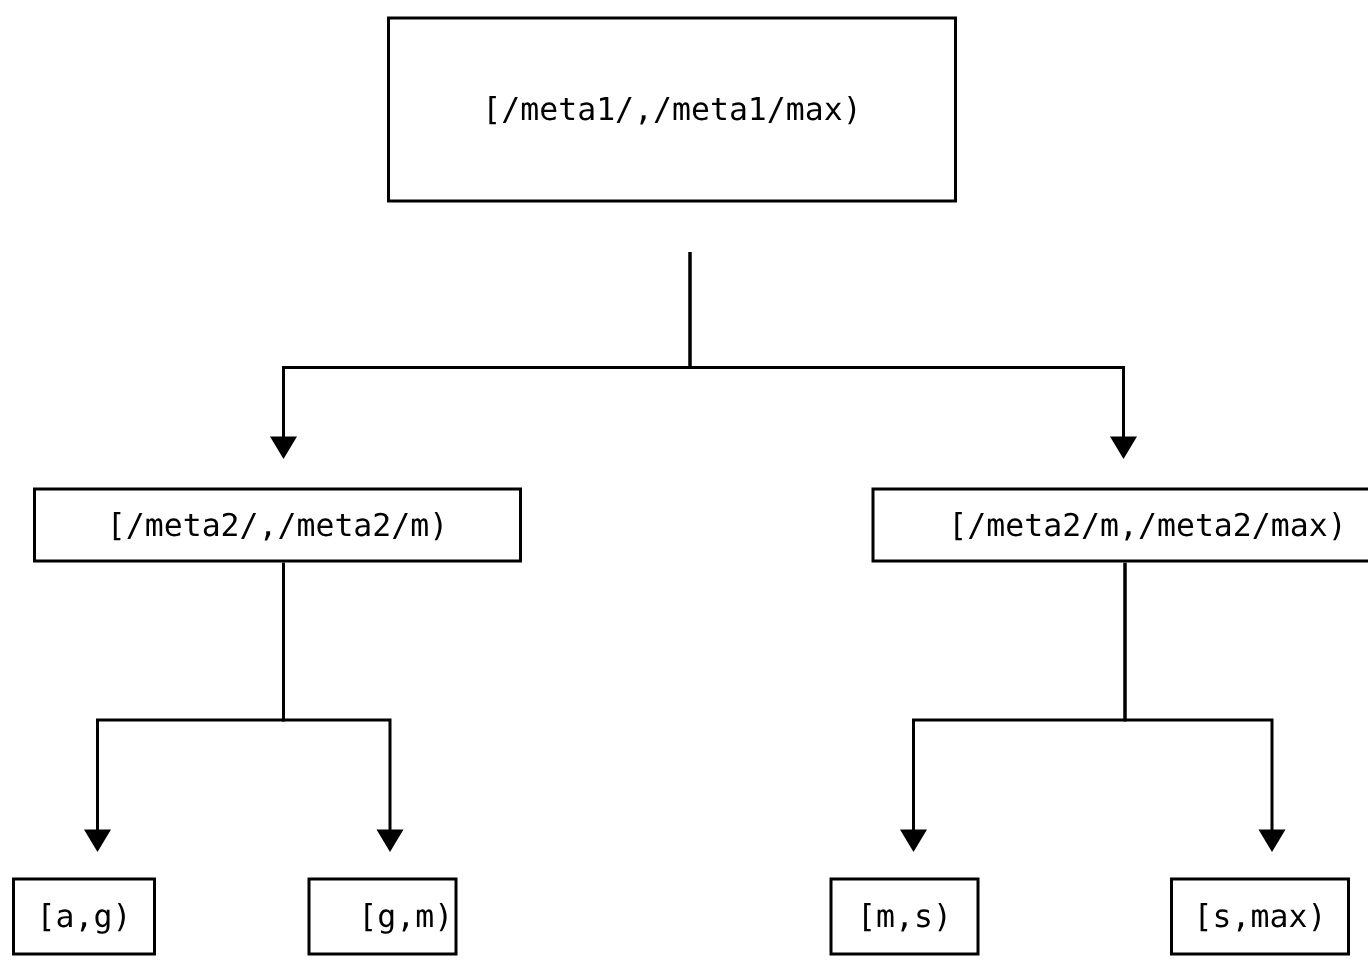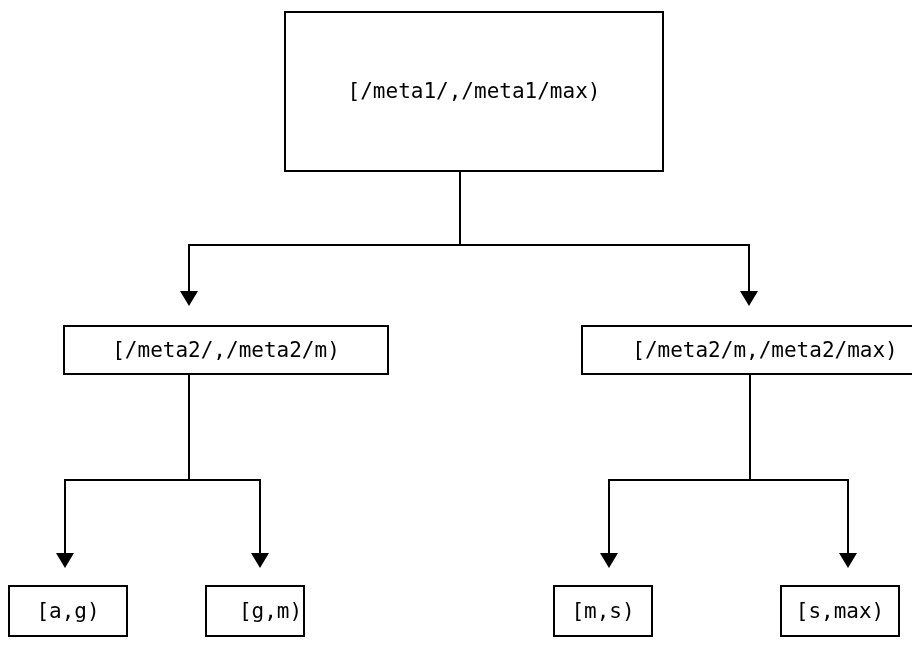--- a/index.html
+++ b/index.html
@@ -75,33 +75,33 @@
       <path d="M 750 375 L 750 480 L 609 480 L 609 554" fill="none" stroke="#000000" stroke-width="2"></path>
       <polygon points="600,553 618,553 609,568" fill="#000000"></polygon>
     </g>
 
     <g>
       <path d="M 750 375 L 750 480 L 848 480 L 848 554" fill="none" stroke="#000000" stroke-width="2"></path>
       <polygon points="839,553 857,553 848,568" fill="#000000"></polygon>
     </g>
   </svg>
 
-  <div class="node-box level-root" style="left:258px; top:11px; width:380px; height:161px;margin-left:26px;">
+  <div class="node-box level-root" style="left:258px; top:11px; width:380px; height:124px;">
     <span class="node-label">[/meta1/,/meta1/max)</span>
   </div>
 
-  <div class="node-box level-mid" style="left:22px; top:325px; width:326px; height:50px;margin-left:41px;">
+  <div class="node-box level-mid" style="left:22px; top:325px; width:326px; height:50px;">
     <span class="node-label">[/meta2/,/meta2/m)</span>
   </div>
 
   <div class="node-box level-mid" style="left:581px; top:325px; width:368px; height:50px;">
     <span class="node-label">[/meta2/m,/meta2/max)</span>
   </div>
 
-  <div class="node-box level-leaf" style="left:8px; top:585px; width:120px; height:52px;">
+  <div class="node-box level-leaf" style="left:8px; top:585px; width:96px; height:52px;">
     <span class="node-label">[a,g)</span>
   </div>
 
   <div class="node-box level-leaf" style="left:205px; top:585px; width:100px; height:52px;padding-left:31px;">
     <span class="node-label">[g,m)</span>
   </div>
 
   <div class="node-box level-leaf" style="left:553px; top:585px; width:100px; height:52px;">
     <span class="node-label">[m,s)</span>
   </div>

